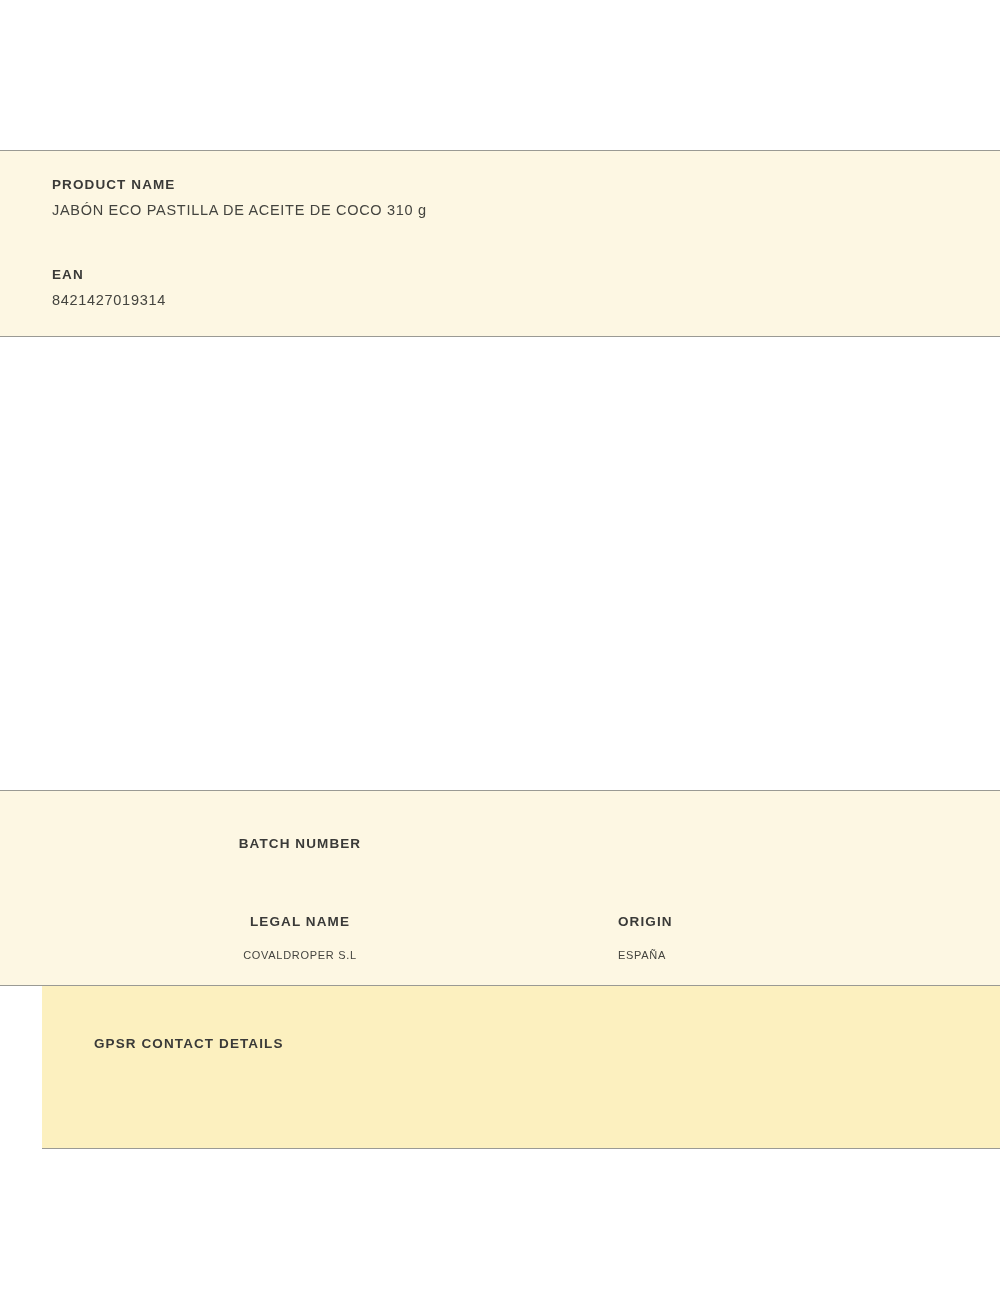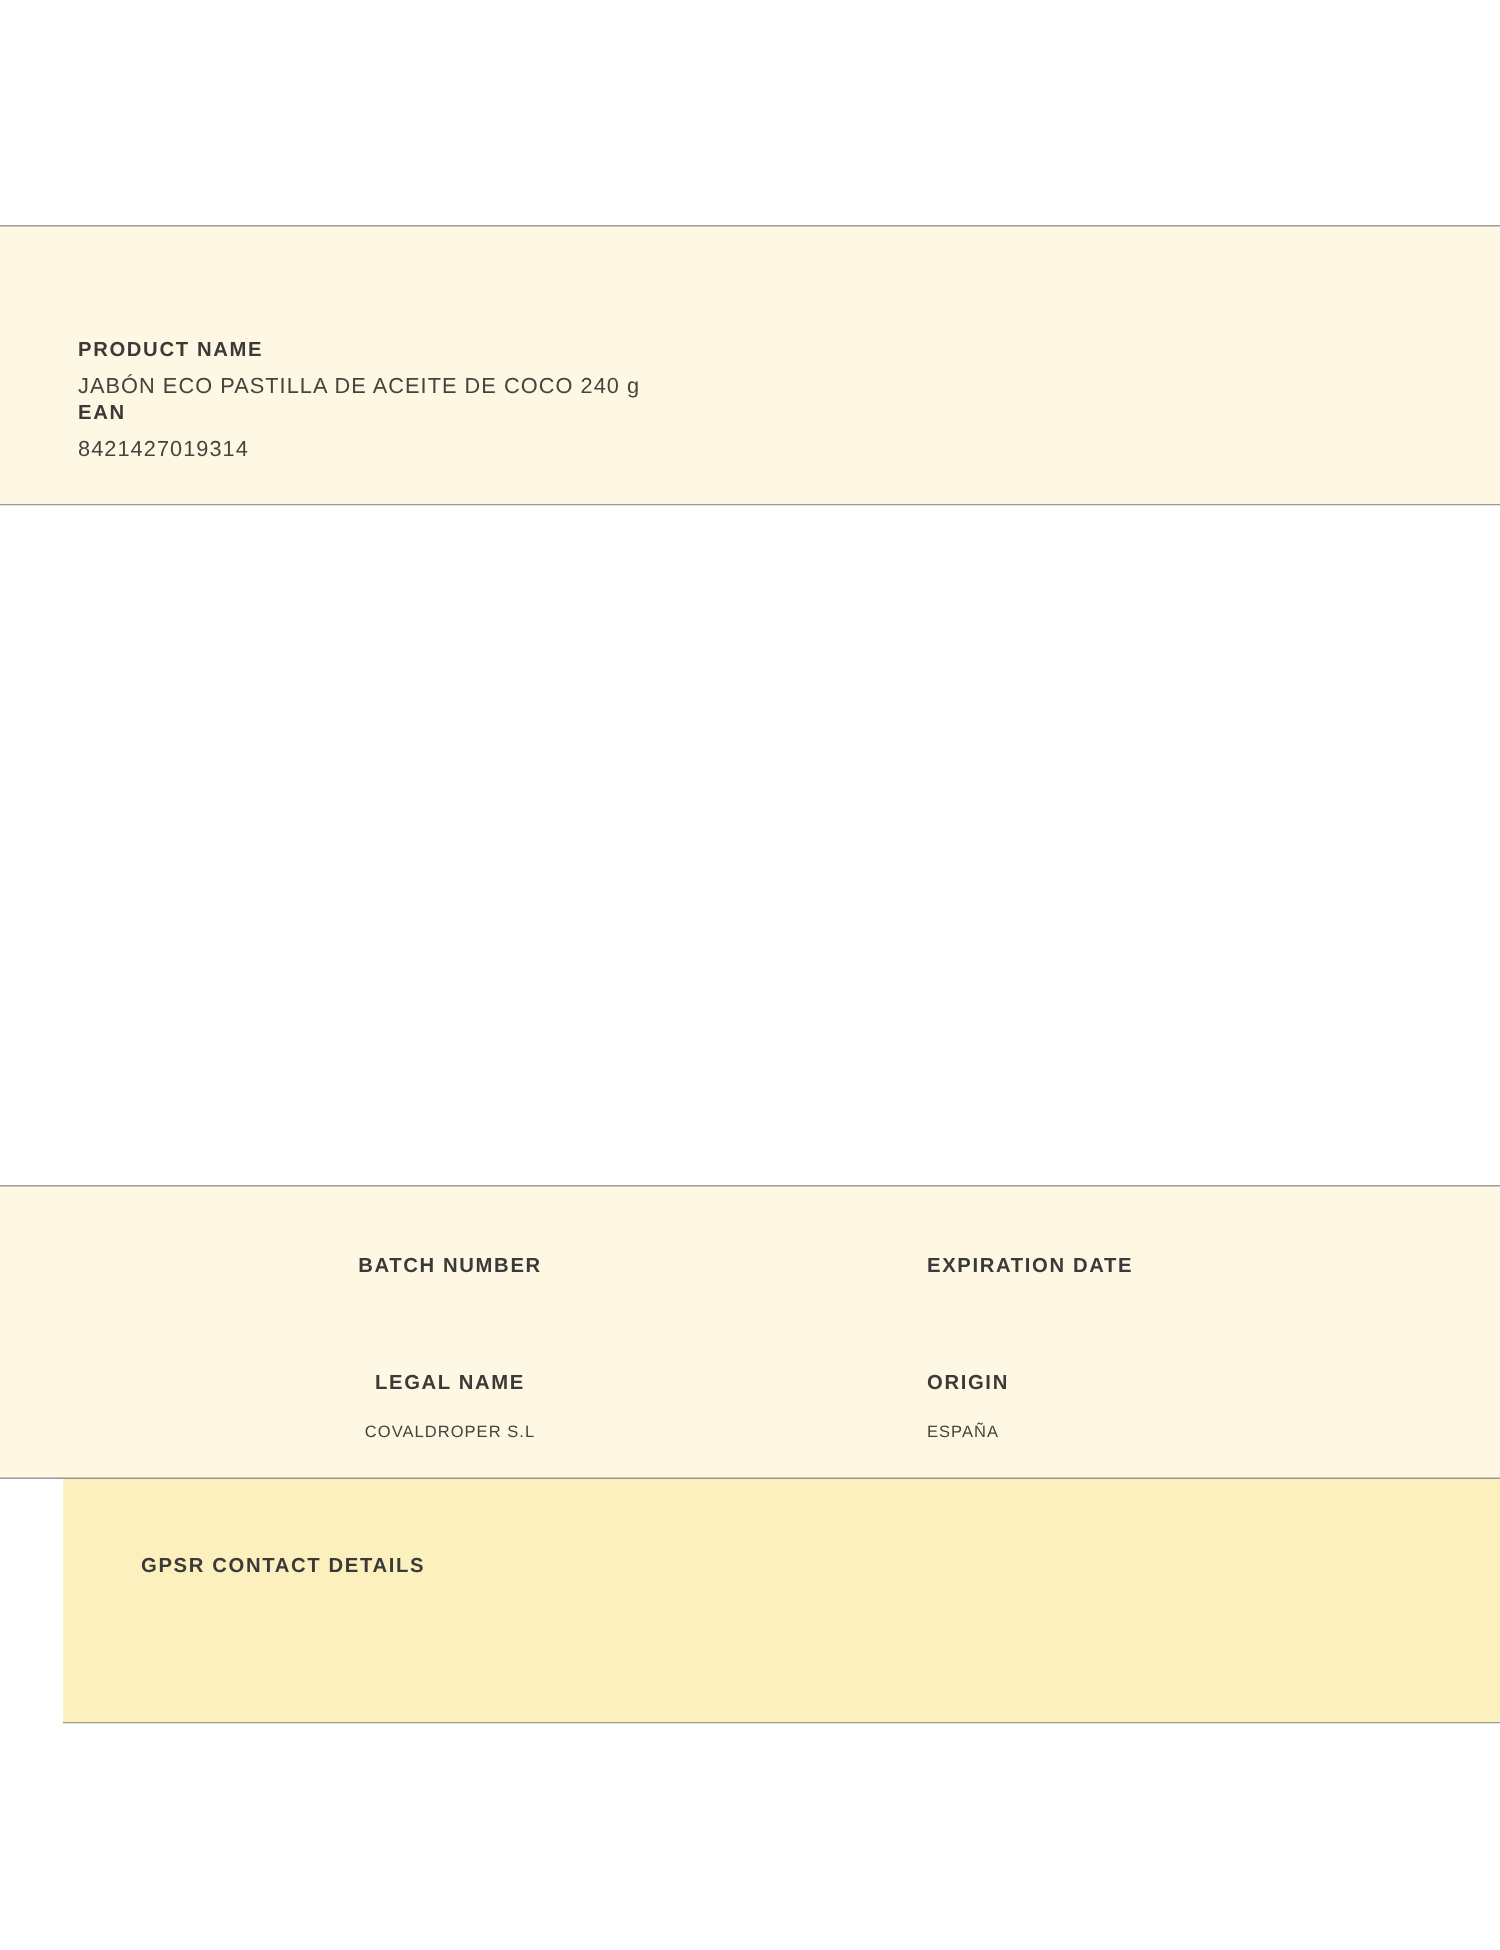--- a/index.html
+++ b/index.html
@@ -44,21 +44,21 @@
     letter-spacing: 1.1px;
     color: #3a3a38;
     margin: 0 0 10px 0;
   }
   .field-value {
     font-size: 14.5px;
     letter-spacing: 0.7px;
     color: #44443f;
     margin: 0;
   }
-  .block-product { top: 26px; margin-top: 48px; }
+  .block-product { top: 26px; }
   .block-ean { top: 116px; }
 
   
   .section-blank {
     position: absolute;
     left: 0;
     top: 337px;
     width: 1000px;
     height: 453px;
     background: #ffffff;
@@ -154,41 +154,37 @@
 </style>
 </head>
 <body>
 
 <div class="page">
 
   <div class="section-top">
 
     <div class="field-block block-product">
       <div class="field-label">PRODUCT NAME</div>
-      <div class="field-value">JABÓN ECO PASTILLA DE ACEITE DE COCO 240 g</div>
+      <div class="field-value">JABÓN ECO PASTILLA DE ACEITE DE COCO 310 g</div>
     </div>
 
     <div class="field-block block-ean">
       <div class="field-label">EAN</div>
       <div class="field-value">8421427019314</div>
     </div>
 
   </div>
 
   <div class="section-blank"></div>
 
   <div class="section-mid">
 
     <div class="mid-row mid-row-1">
       <div class="col-a">
         <div class="col-head">BATCH NUMBER</div>
-        <div class="col-val"></div>
-      </div>
-      <div class="col-b">
-        <div class="col-head">EXPIRATION DATE</div>
         <div class="col-val"></div>
       </div>
     </div>
 
     <div class="mid-row mid-row-2">
       <div class="col-a">
         <div class="col-head">LEGAL NAME</div>
         <div class="col-val">COVALDROPER S.L</div>
       </div>
       <div class="col-b">

